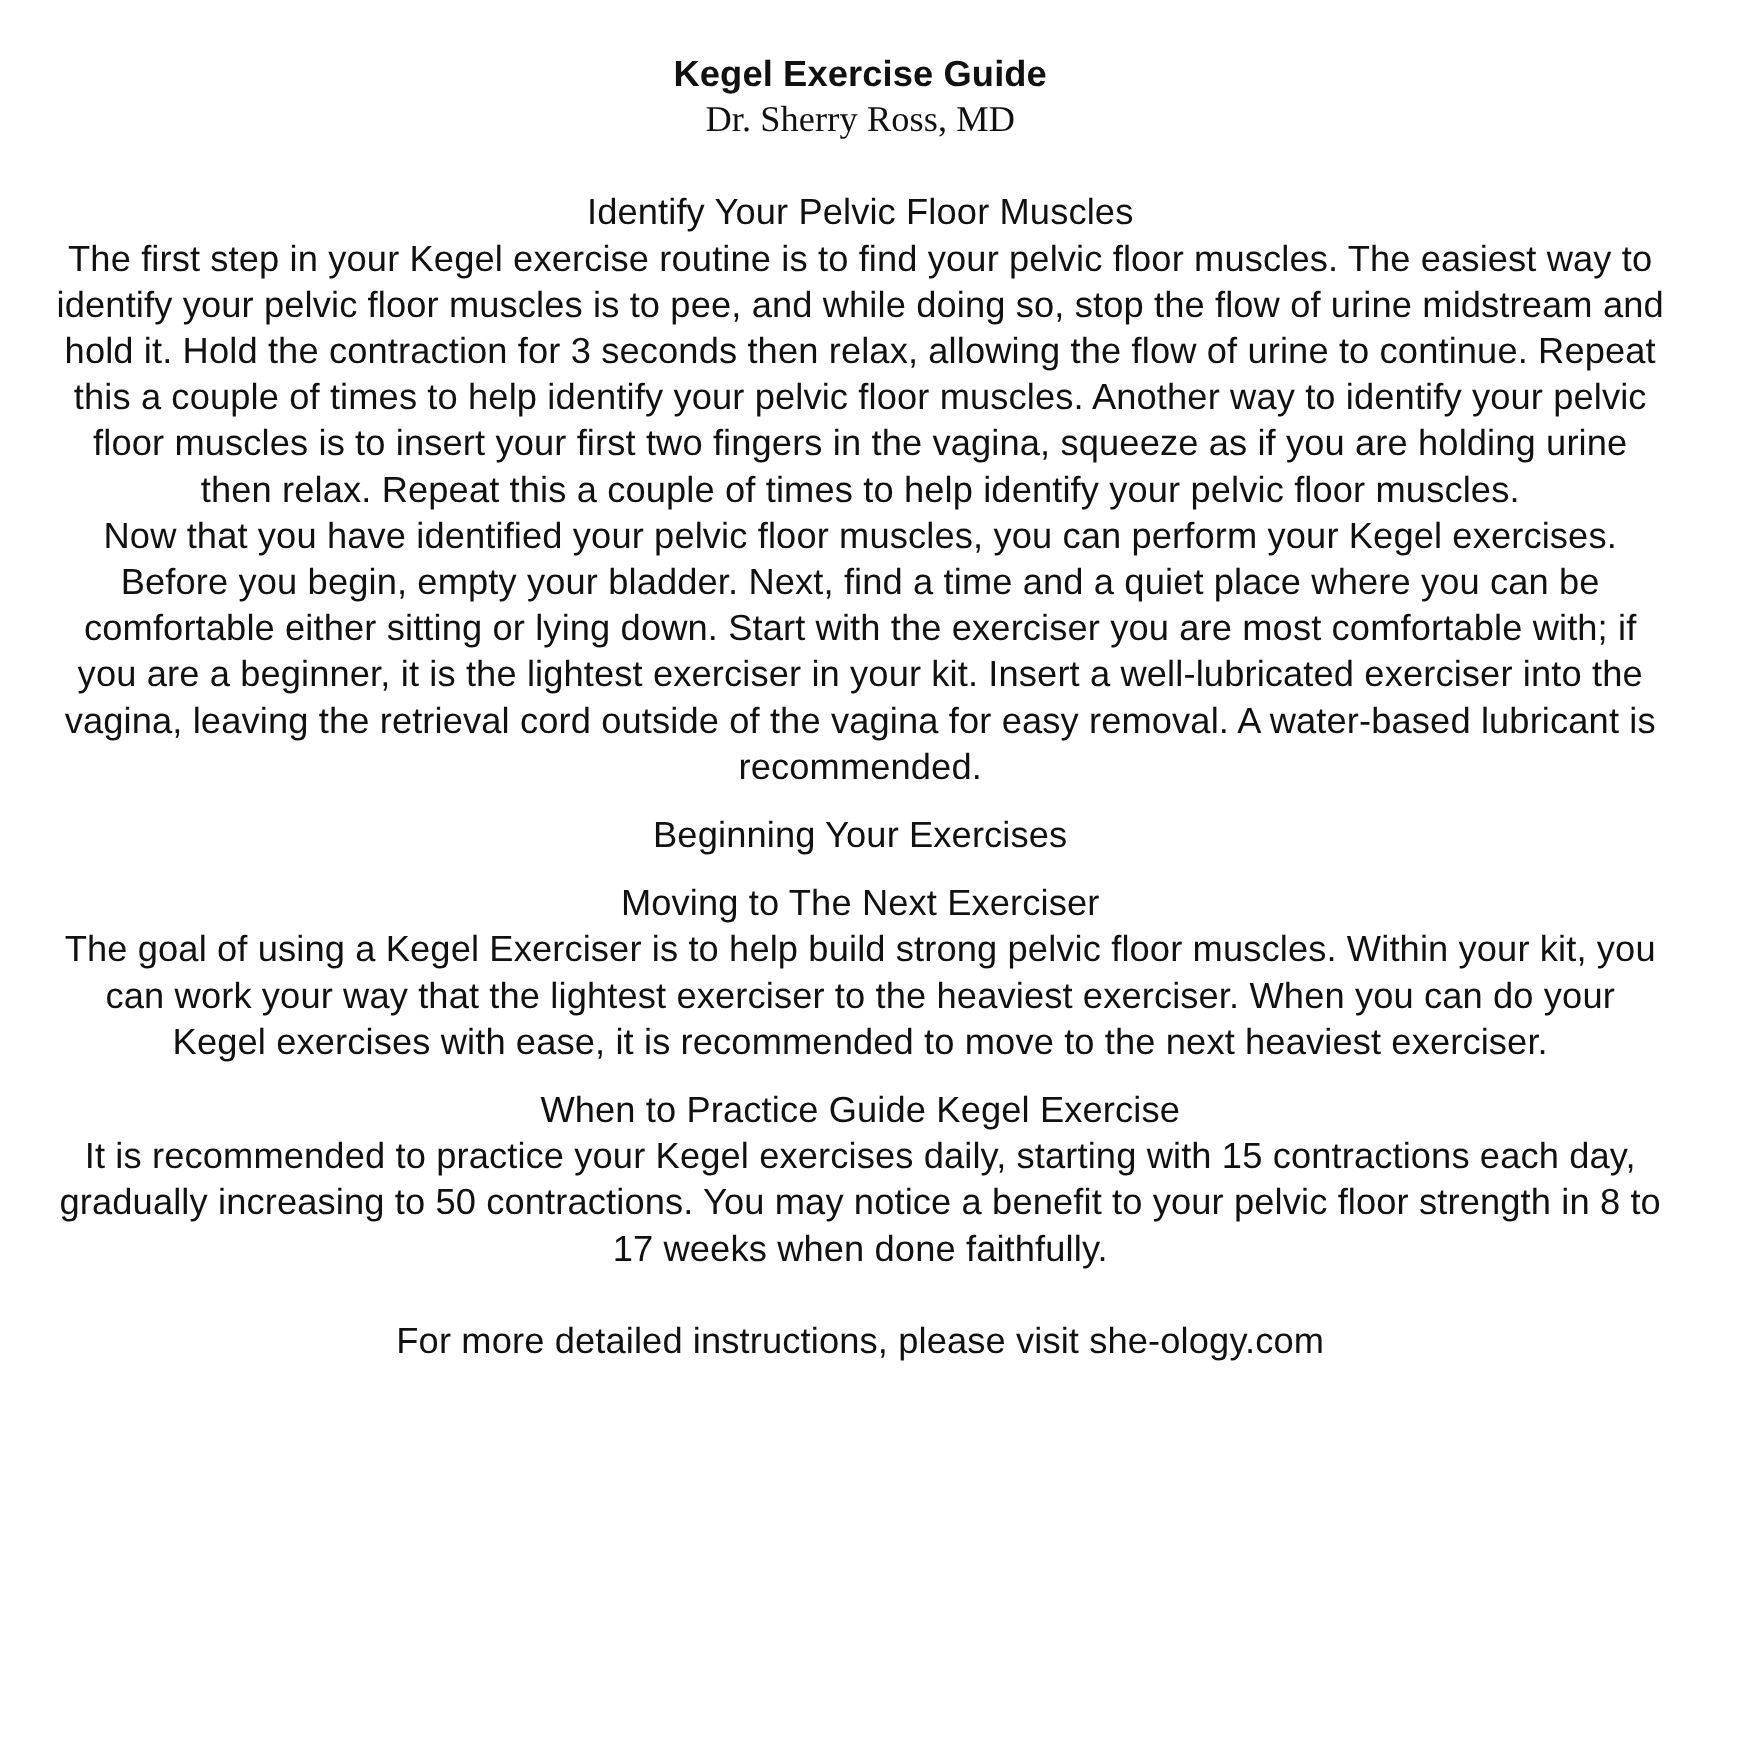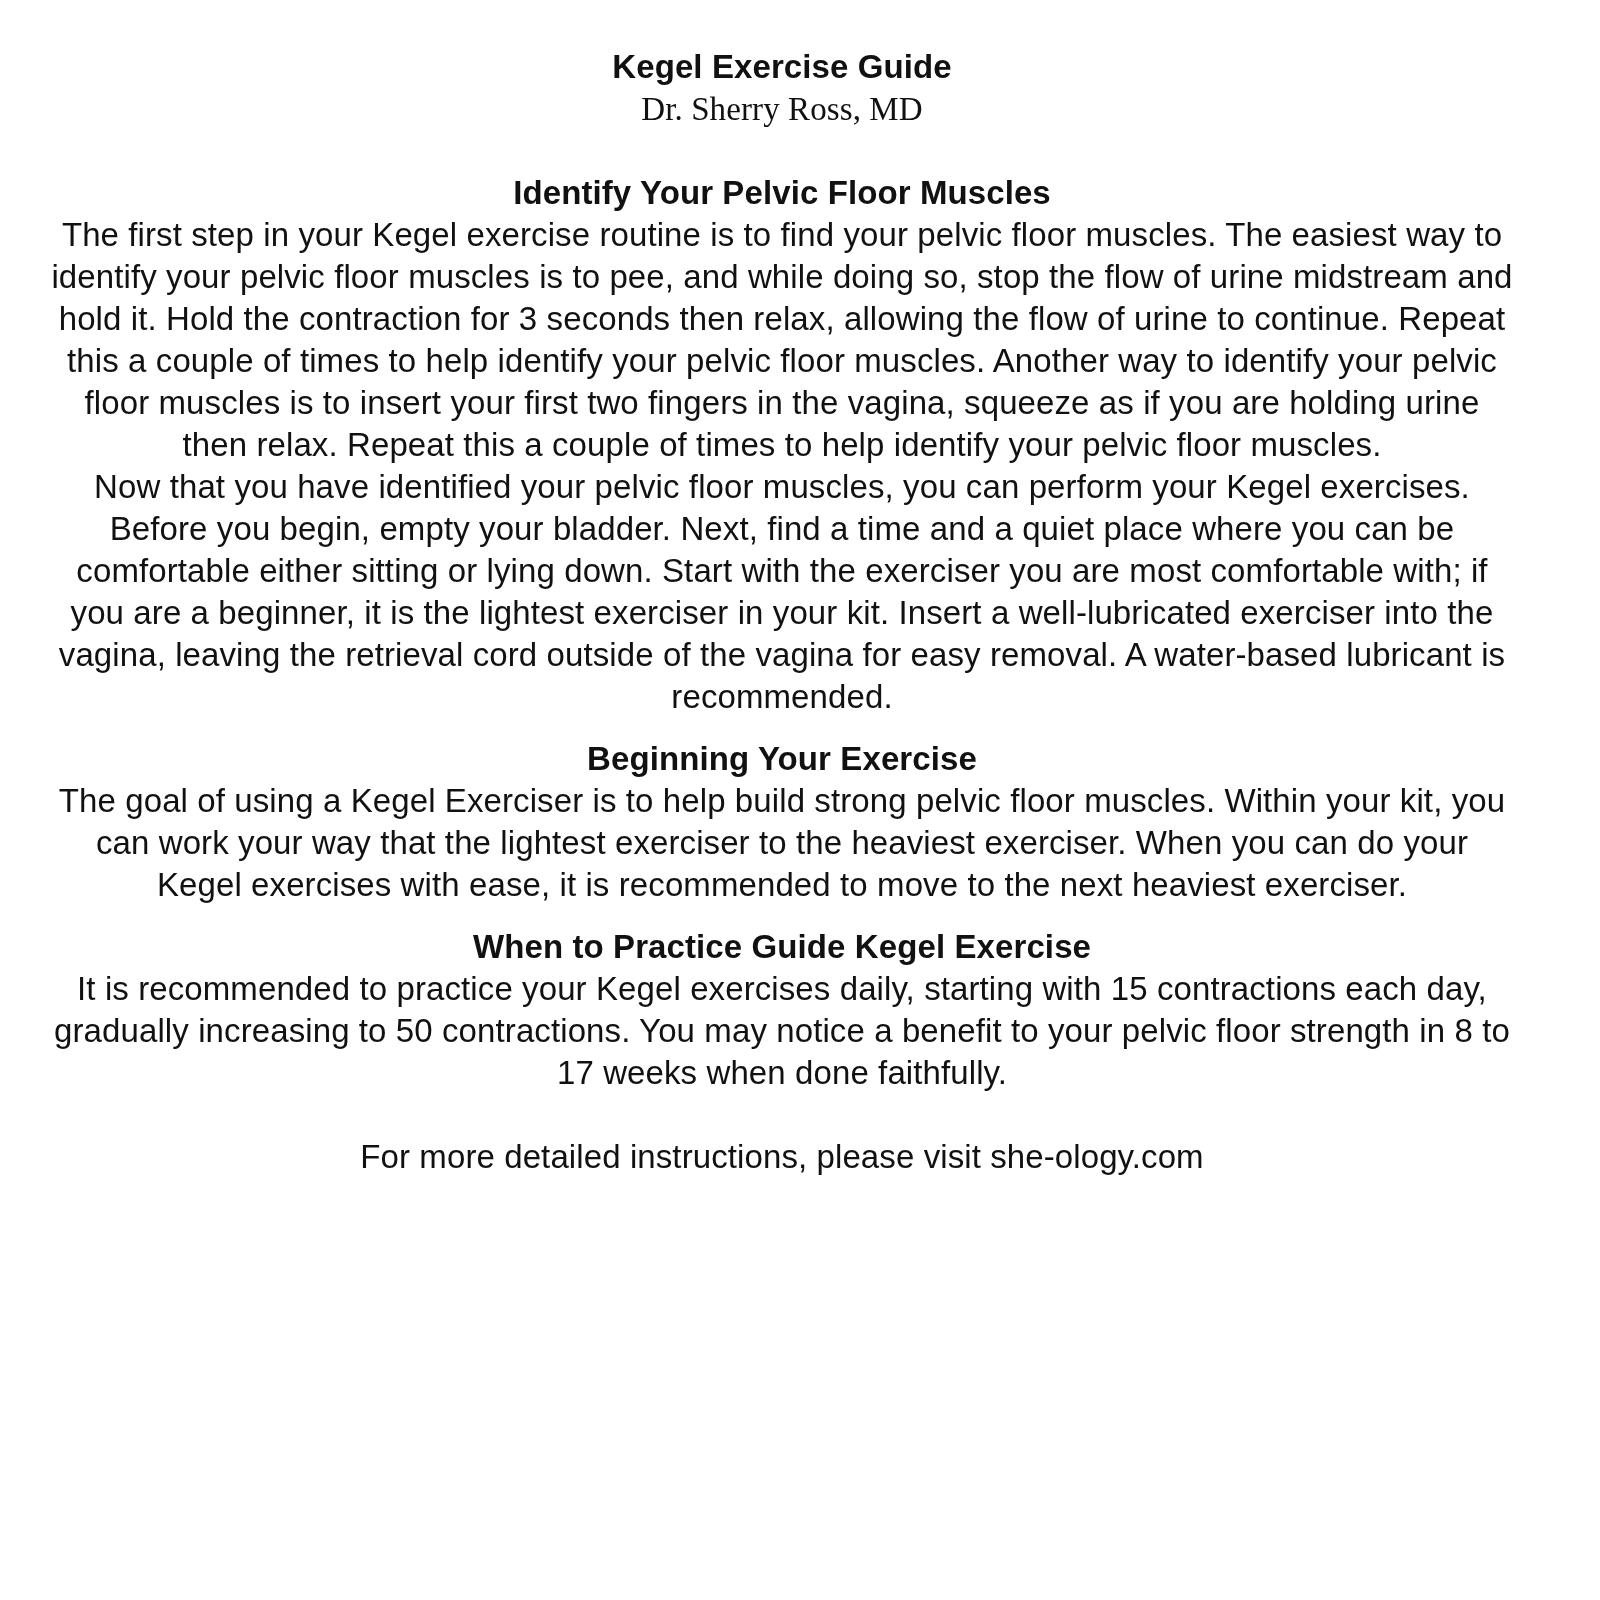--- a/index.html
+++ b/index.html
@@ -34,21 +34,21 @@
     font-weight: bold;
     margin: 0;
     font-size: 33px;
     line-height: 42px;
   }
   .author {
     margin: 0 0 42px 0;
     font-family: Liberation Serif, serif;
   }
   .section-heading {
-    font-weight: bold;
+    font-weight: normal;
     margin: 20px 0 0 0;
     font-size: 33px;
     line-height: 42px;
   }
   .section-body {
     margin: 0;
   }
   .footer {
     margin: 42px 0 14px 0;
   }
@@ -65,24 +65,25 @@
     <div class="section">
       <p class="section-heading">Identify Your Pelvic Floor Muscles</p>
       <p class="section-body">The first step in your Kegel exercise routine is to find your pelvic floor muscles. The easiest way to identify your pelvic floor muscles is to pee, and while doing so, stop the flow of urine midstream and hold it. Hold the contraction for 3 seconds then relax, allowing the flow of urine to continue. Repeat this a couple of times to help identify your pelvic floor muscles. Another way to identify your pelvic floor muscles is to insert your first two fingers in the vagina, squeeze as if you are holding urine then relax. Repeat this a couple of times to help identify your pelvic floor muscles.</p>
     </div>
 
     <div class="section">
       <p class="section-body">Now that you have identified your pelvic floor muscles, you can perform your Kegel exercises. Before you begin, empty your bladder. Next, find a time and a quiet place where you can be comfortable either sitting or lying down. Start with the exerciser you are most comfortable with; if you are a beginner, it is the lightest exerciser in your kit. Insert a well-lubricated exerciser into the vagina, leaving the retrieval cord outside of the vagina for easy removal. A water-based lubricant is recommended.</p>
     </div>
 
     <div class="section">
-      <p class="section-heading">Beginning Your Exercise</p>
+      <p class="section-heading">Beginning Your Exercises</p>
     </div>
 
     <div class="section">
+      <p class="section-heading">Moving to The Next Exerciser</p>
       <p class="section-body">The goal of using a Kegel Exerciser is to help build strong pelvic floor muscles. Within your kit, you can work your way that the lightest exerciser to the heaviest exerciser. When you can do your Kegel exercises with ease, it is recommended to move to the next heaviest exerciser.</p>
     </div>
 
     <div class="section">
       <p class="section-heading">When to Practice Guide Kegel Exercise</p>
       <p class="section-body">It is recommended to practice your Kegel exercises daily, starting with 15 contractions each day, gradually increasing to 50 contractions. You may notice a benefit to your pelvic floor strength in 8 to 17 weeks when done faithfully.</p>
     </div>
 
     <p class="footer">For more detailed instructions, please visit she-ology.com</p>
 

